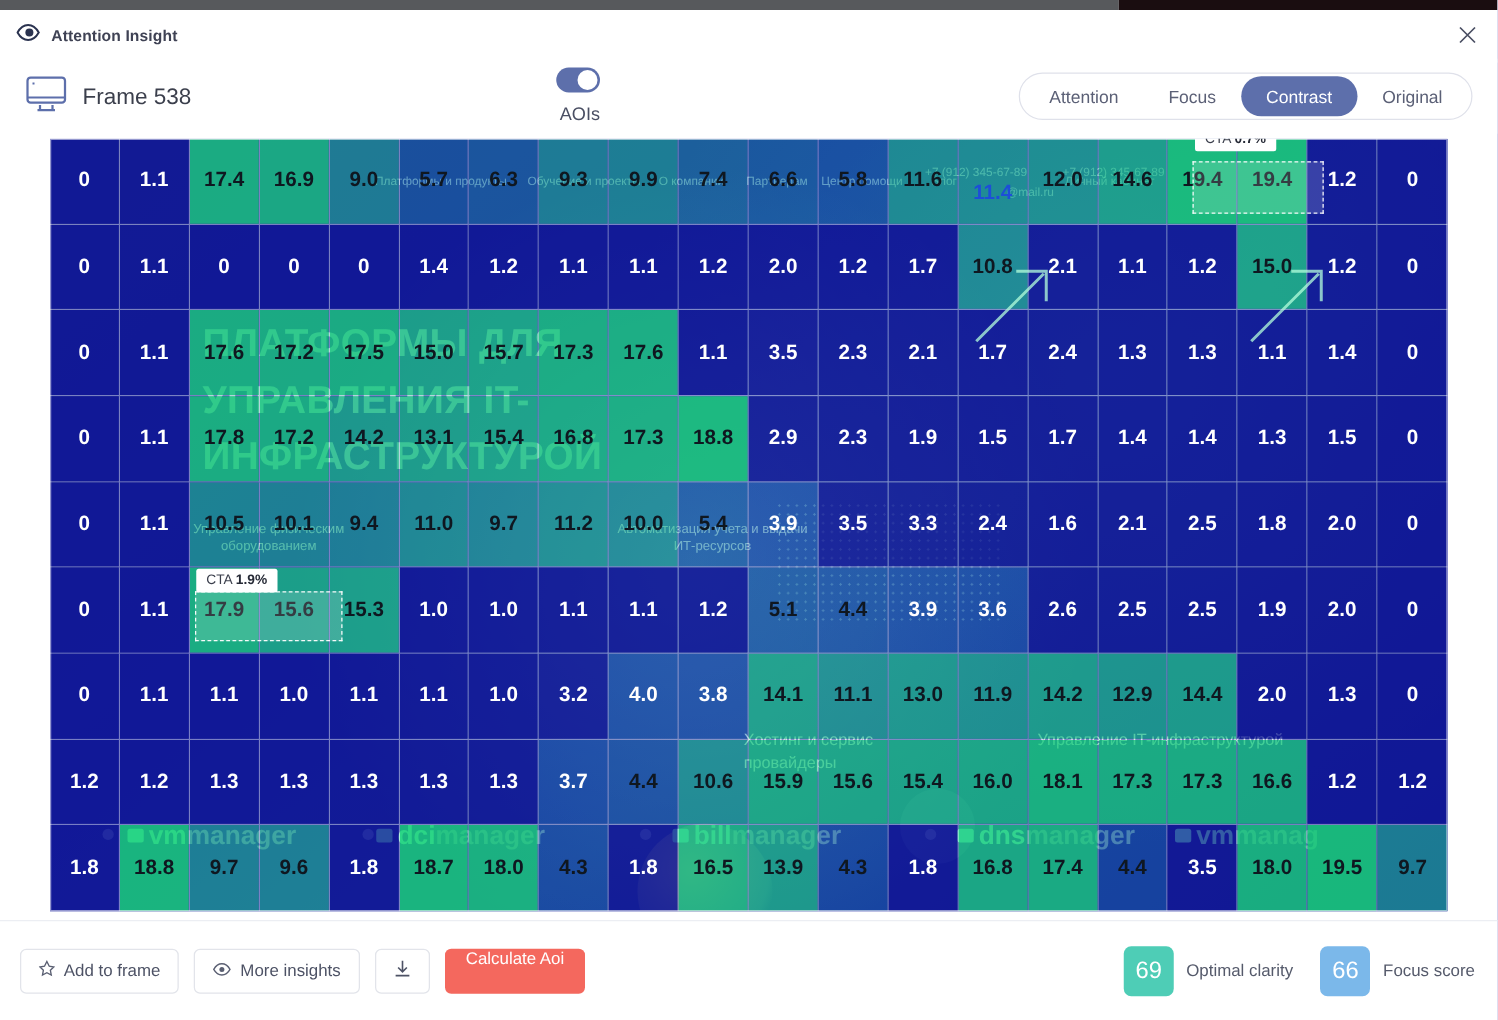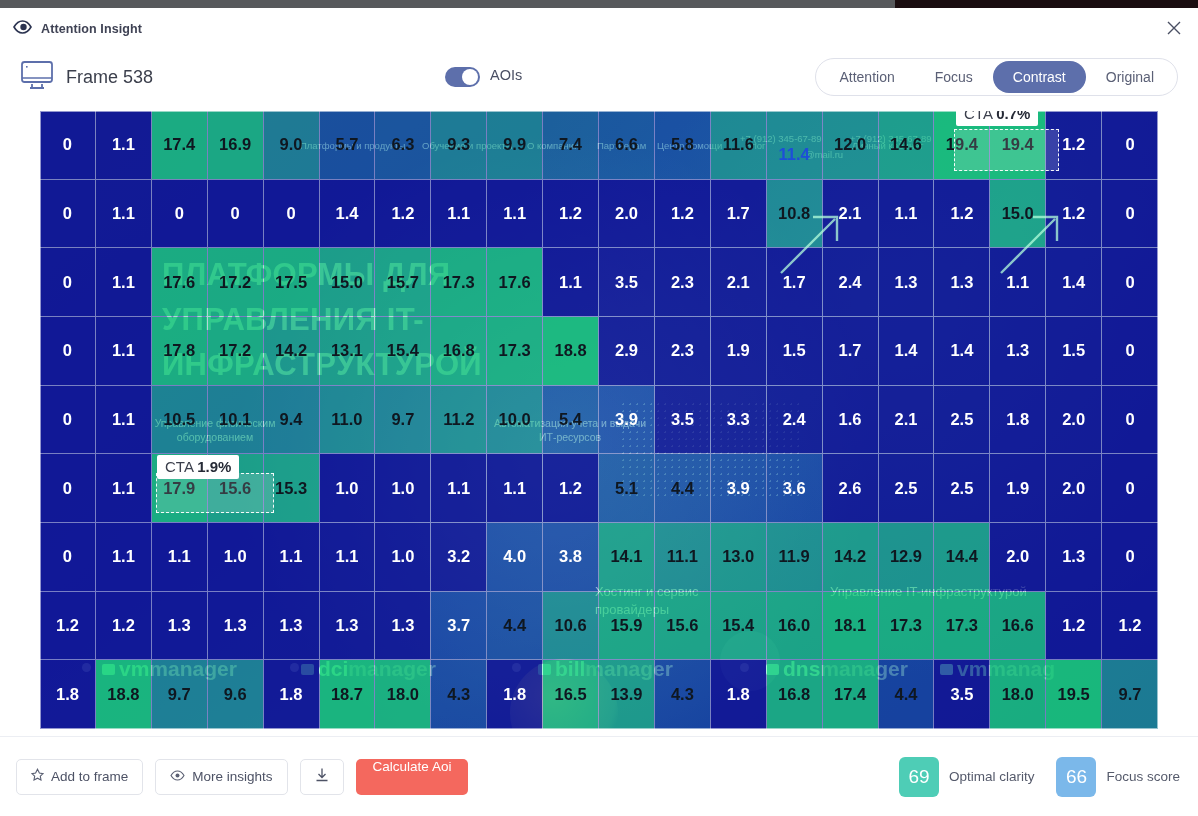--- a/index.html
+++ b/index.html
@@ -48,21 +48,21 @@
   
   .toolbar {
     position: absolute; top: 47px; left: 0; width: 1198px; height: 60px;
     background: #fff; display: flex; align-items: center;
   }
   .frame-block { display: flex; align-items: center; gap: 12px; padding-left: 20px; }
   .frame-title { font-size: 18px; color: #3b3f4c; }
 
   .aoi-block {
     position: absolute; left: 445px; top: 50%; transform: translateY(-50%);
-    display: flex; align-items: flex-start; gap: 10px;
+    display: flex; align-items: flex-end; gap: 10px; flex-direction: column;
   }
   .switch {
     width: 35px; height: 20px; border-radius: 11px; background: #5d6fab;
     position: relative; cursor: pointer;
   }
   .switch .knob {
     position: absolute; right: 2px; top: 2px;
     width: 16px; height: 16px; border-radius: 50%; background: #fff;
   }
   .aoi-label { font-size: 14.5px; color: #4a4f63; }
@@ -174,21 +174,21 @@
     pointer-events: none; z-index: 6;
   }
 
   
   .aoi-box {
     position: absolute; border: 1.6px dashed rgba(255,255,255,.95);
     z-index: 5; background: rgba(255,255,255,.16);
   }
   .aoi-tip {
     position: absolute; background: #fff; color: #3b3f4c;
-    font-size: 15px; padding: 3px 8px 4px; white-space: nowrap;
+    font-size: 11px; padding: 3px 8px 4px; white-space: nowrap;
     z-index: 7; border-radius: 2px;
   }
   .aoi-tip b { color: #262a36; }
 
   
   .arrow-art { position: absolute; z-index: 2; }
 
   
   .bottombar {
     position: absolute; left: 0; bottom: 0; width: 1198px; height: 80px;

